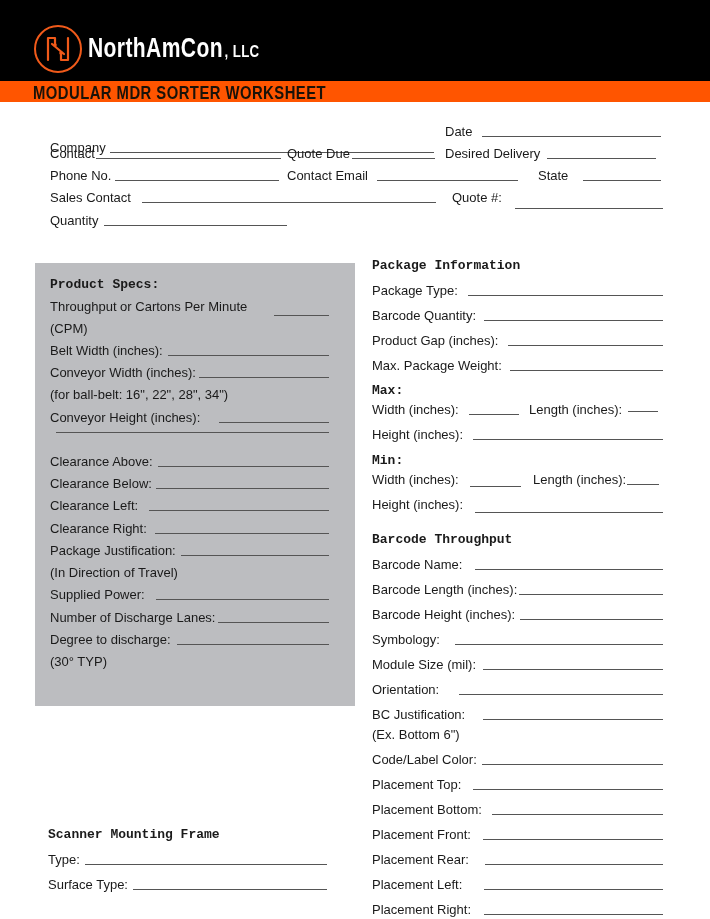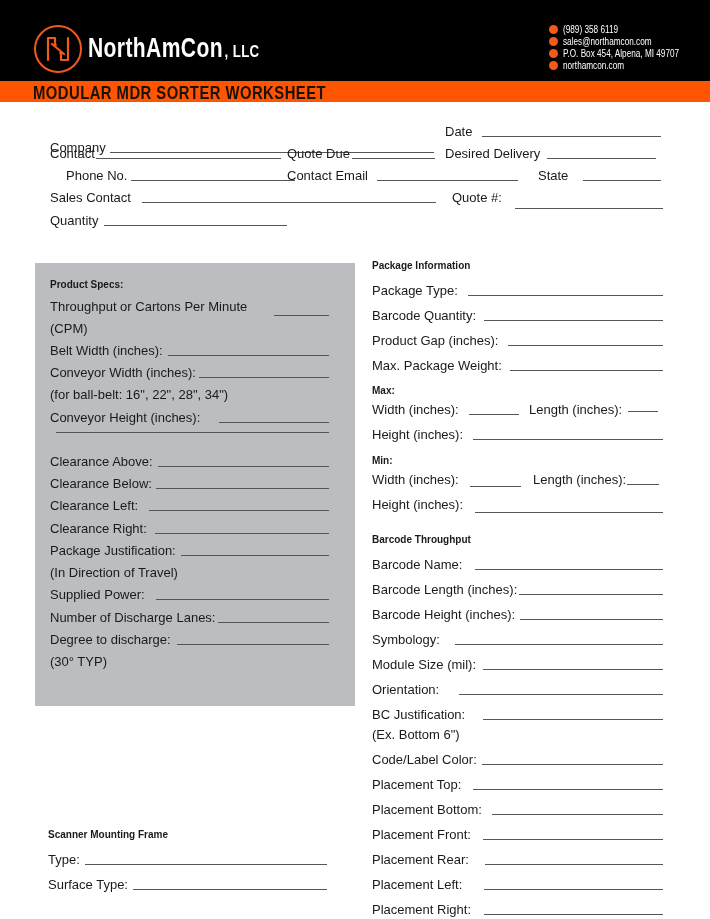--- a/index.html
+++ b/index.html
@@ -18,56 +18,38 @@
   .contact-row .ctext { color: #ffffff; font-size: 10px; white-space: nowrap; transform: scaleX(0.82); transform-origin: left center; }
 
   .band { position: absolute; left: 0; top: 81px; width: 710px; height: 21px; background: #ff5500; }
   .band-title { position: absolute; left: 33px; top: 1px; font-weight: bold; font-size: 19px; color: #1a1208; white-space: nowrap; transform: scaleX(0.78); transform-origin: left center; letter-spacing: 0.6px; }
 
   .field { position: absolute; display: flex; align-items: flex-end; font-size: 13px; white-space: nowrap; }
   .field .lbl { line-height: 15px; }
   .field .line { border-bottom: 1.2px solid #555; height: 1px; margin-bottom: 2px; }
   .abs-line { position: absolute; border-bottom: 1.2px solid #555; height: 1px; }
   .text { position: absolute; font-size: 13px; white-space: nowrap; line-height: 15px; }
-  .heading { position: absolute; font-size: 10px; font-weight: bold; white-space: nowrap; line-height: 15px; }
+  .heading { position: absolute; font-size: 13px; font-weight: bold; white-space: nowrap; line-height: 15px; font-family: Liberation Mono, monospace; }
 
   .specs-box { position: absolute; left: 35px; top: 263px; width: 320px; height: 443px; background: #bcbdc0; }
 </style>
 </head>
 <body>
 
 <div class="header">
   <svg class="logo-mark" viewBox="0 0 50 50">
     <circle cx="25" cy="25" r="23" fill="none" stroke="#f05a1a" stroke-width="2"></circle>
     <path d="M15 14 L22 14 L22 20 M15 14 L15 36 M35 14 L35 36 L28 36 L28 30 M19 20 L31 30" fill="none" stroke="#f05a1a" stroke-width="2.2" stroke-linecap="round" stroke-linejoin="round"></path>
     <circle cx="22" cy="21" r="1.8" fill="#f05a1a"></circle>
     <circle cx="28" cy="29" r="1.8" fill="#f05a1a"></circle>
   </svg>
   <div class="brand">
     <span class="big">North</span><span class="big">Am</span><span class="big">Con</span><span class="llc">, LLC</span>
   </div>
 
-  <div class="contact-list">
-    <div class="contact-row">
-      <span class="cicon"></span>
-      <span class="ctext">(989) 358 6119</span>
-    </div>
-    <div class="contact-row">
-      <span class="cicon"></span>
-      <span class="ctext">sales@northamcon.com</span>
-    </div>
-    <div class="contact-row">
-      <span class="cicon"></span>
-      <span class="ctext">P.O. Box 454, Alpena, MI 49707</span>
-    </div>
-    <div class="contact-row">
-      <span class="cicon"></span>
-      <span class="ctext">northamcon.com</span>
-    </div>
-  </div>
 </div>
 
 <div class="band">
   <div class="band-title">MODULAR MDR SORTER WORKSHEET</div>
 </div>
 
 <div class="field" style="left:50px; top:140px;">
   <span class="lbl">Company</span>
   <span class="line" style="width:324px; margin-left:4px;"></span>
 </div>
@@ -82,21 +64,21 @@
 </div>
 <div class="field" style="left:287px; top:146px;">
   <span class="lbl">Quote Due</span>
   <span class="line" style="width:83px; margin-left:2px;"></span>
 </div>
 <div class="field" style="left:445px; top:146px;">
   <span class="lbl">Desired Delivery</span>
   <span class="line" style="width:109px; margin-left:7px;"></span>
 </div>
 
-<div class="field" style="left:66px; top:168px;">
+<div class="field" style="left:50px; top:168px;">
   <span class="lbl">Phone No.</span>
   <span class="line" style="width:164px; margin-left:4px;"></span>
 </div>
 <div class="field" style="left:287px; top:168px;">
   <span class="lbl">Contact Email</span>
   <span class="line" style="width:141px; margin-left:9px;"></span>
 </div>
 <div class="field" style="left:538px; top:168px;">
   <span class="lbl">State</span>
   <span class="line" style="width:78px; margin-left:15px;"></span>

